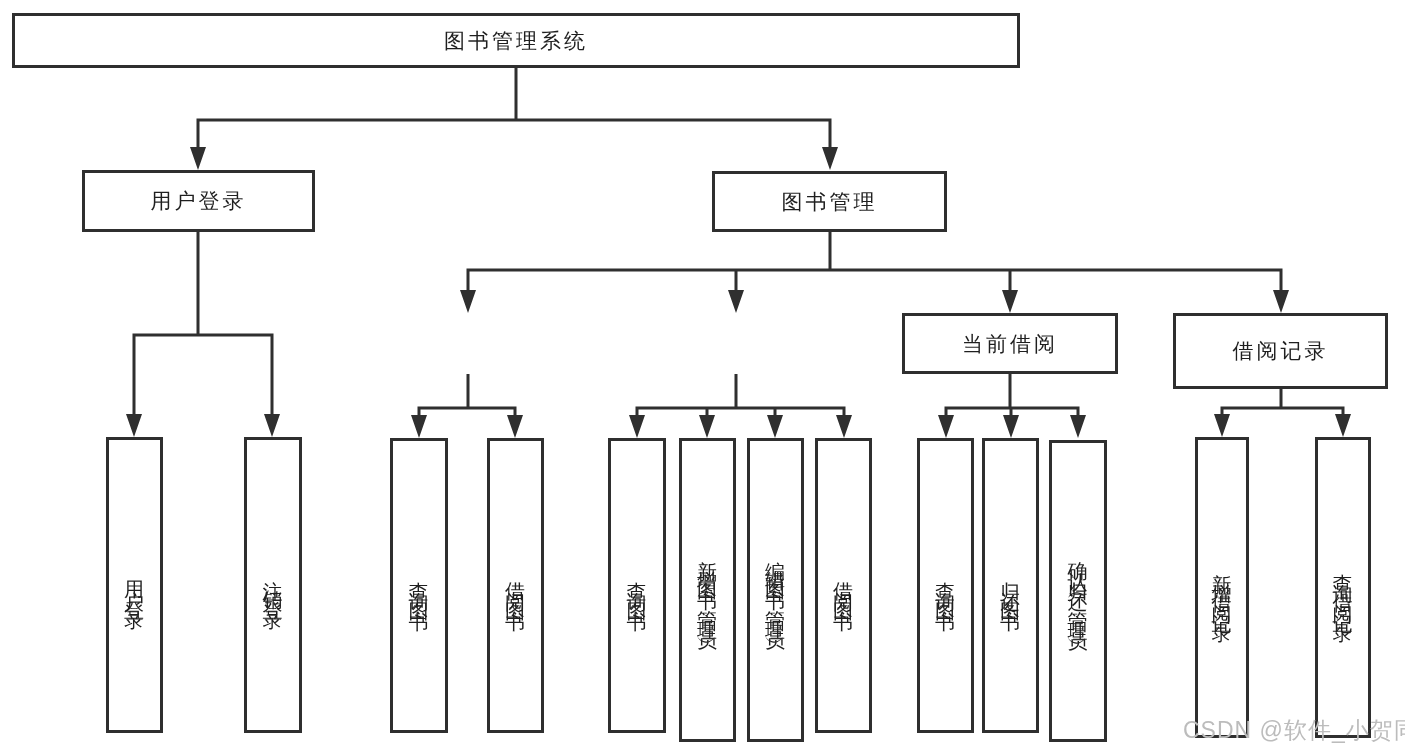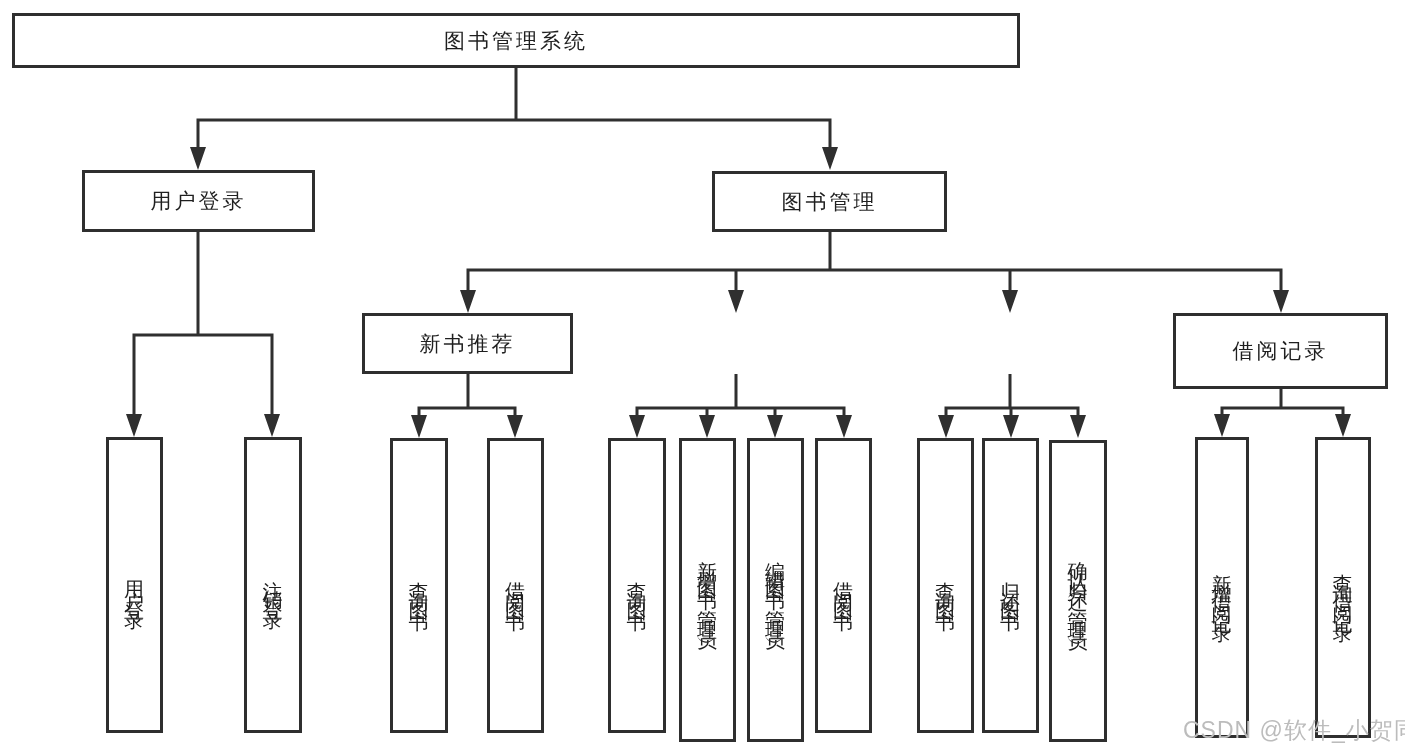--- a/index.html
+++ b/index.html
@@ -75,22 +75,22 @@
     <span>图书管理系统</span>
   </div>
 
   <div class="node h" style="left:82px;top:170px;width:233px;height:62px">
     <span>用户登录</span>
   </div>
   <div class="node h" style="left:712px;top:171px;width:235px;height:61px">
     <span>图书管理</span>
   </div>
 
-  <div class="node h" style="left:362px;top:313px;width:211px;height:61px">
-    <span>新书推荐</span>
+  <div class="node h" style="left:902px;top:313px;width:216px;height:61px">
+    <span>当前借阅</span>
   </div>
   <div class="node h" style="left:1173px;top:313px;width:215px;height:76px">
     <span>借阅记录</span>
   </div>
 
   <div class="node v" style="left:106px;top:437px;width:57px;height:296px">
     <span>用户登录</span>
   </div>
   <div class="node v" style="left:244px;top:437px;width:58px;height:296px">
     <span>注销登录</span>

